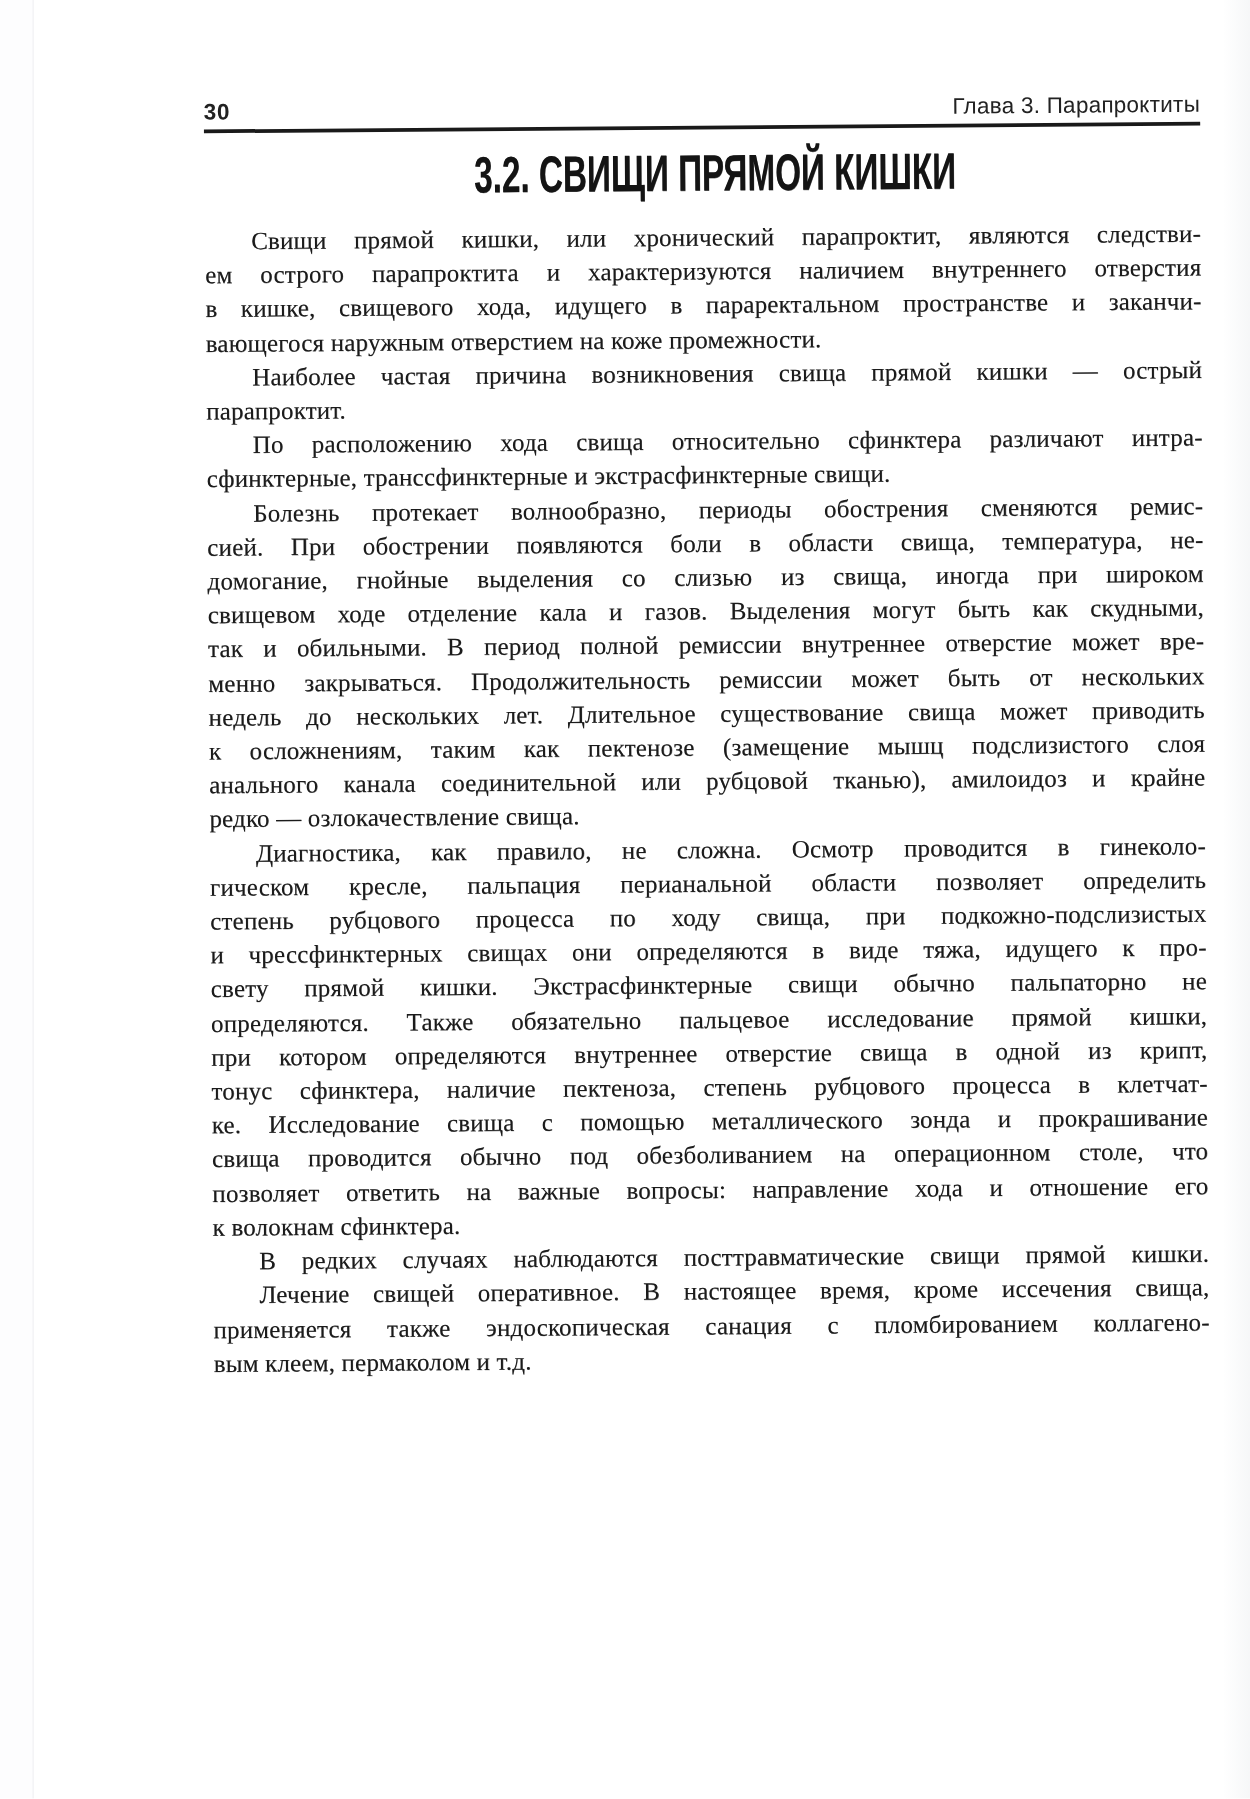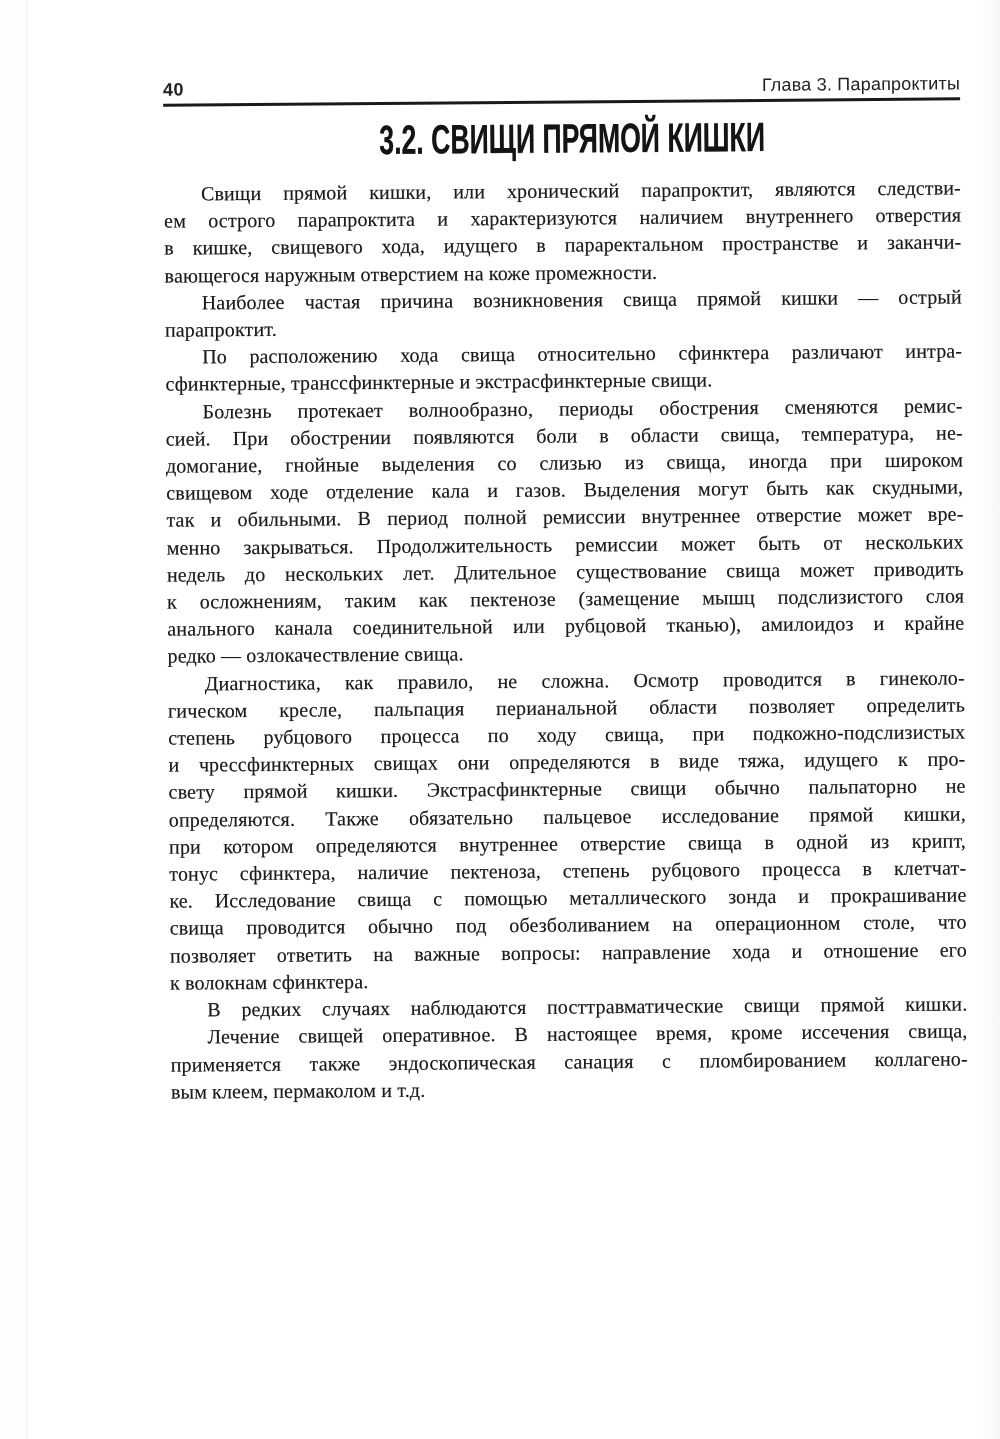--- a/index.html
+++ b/index.html
@@ -106,21 +106,21 @@
 </head>
 <body>
 
 <div class="sheet" style="--bg-color: #ffffff; --text-color: #1b1b1b; --rule-color: #1a1a1a;">
   <div class="edge-left"></div>
   <div class="edge-right"></div>
 
   <div class="rot">
 
     <div class="runhead">
-      <span class="pagenum">40</span>
+      <span class="pagenum">30</span>
       <span class="chapter">Глава 3. Парапроктиты</span>
     </div>
 
     <div class="title-wrap">
       <span class="stretch">3.2. СВИЩИ ПРЯМОЙ КИШКИ</span>
     </div>
 
     <div class="article">
         <div class="paragraph">
           <div class="line first">Свищи прямой кишки, или хронический парапроктит, являются следстви-</div>

